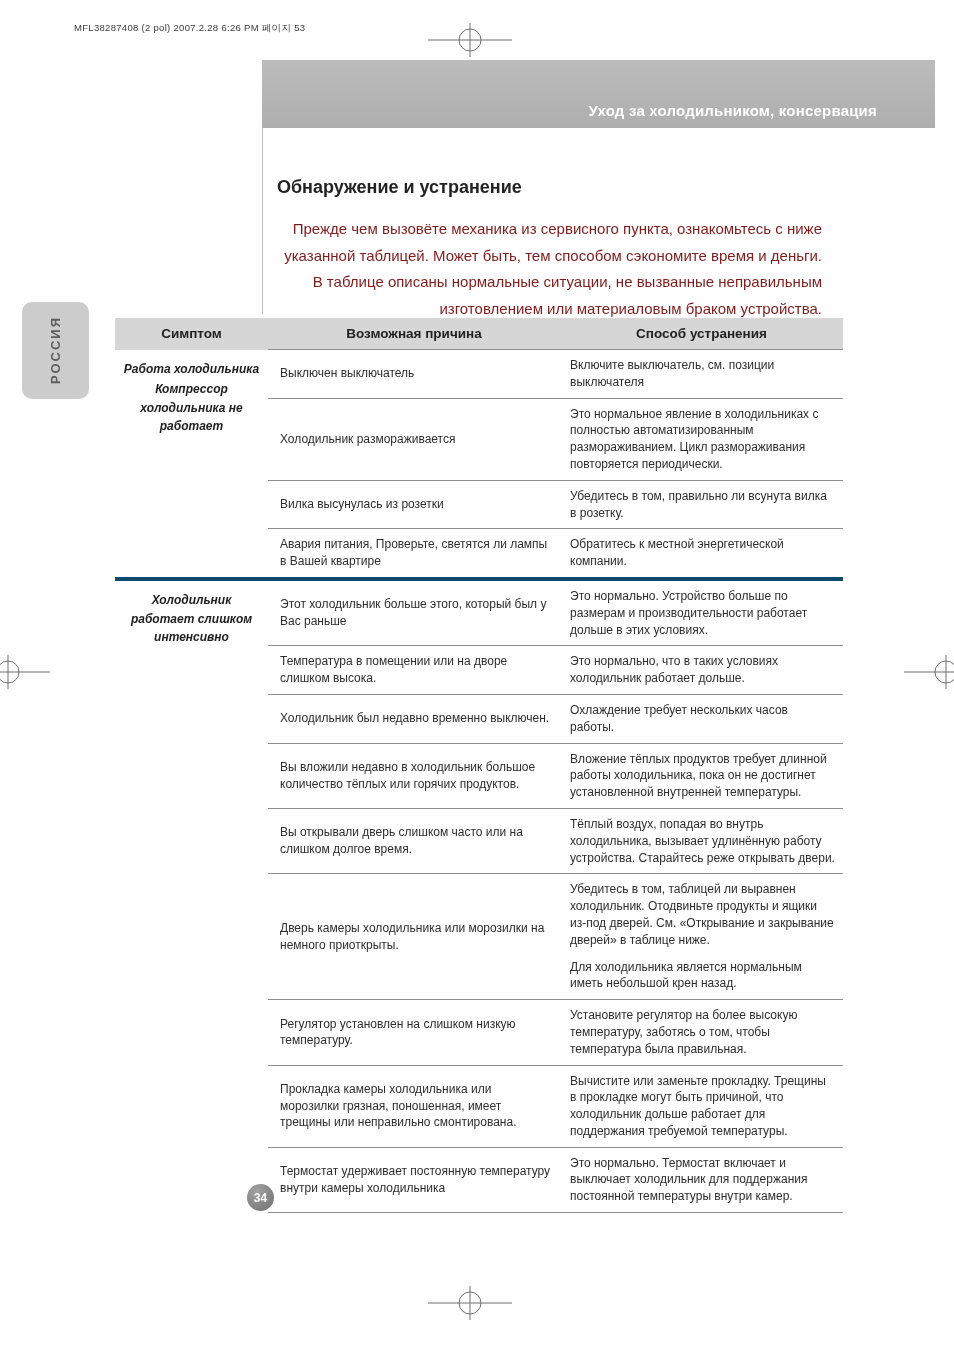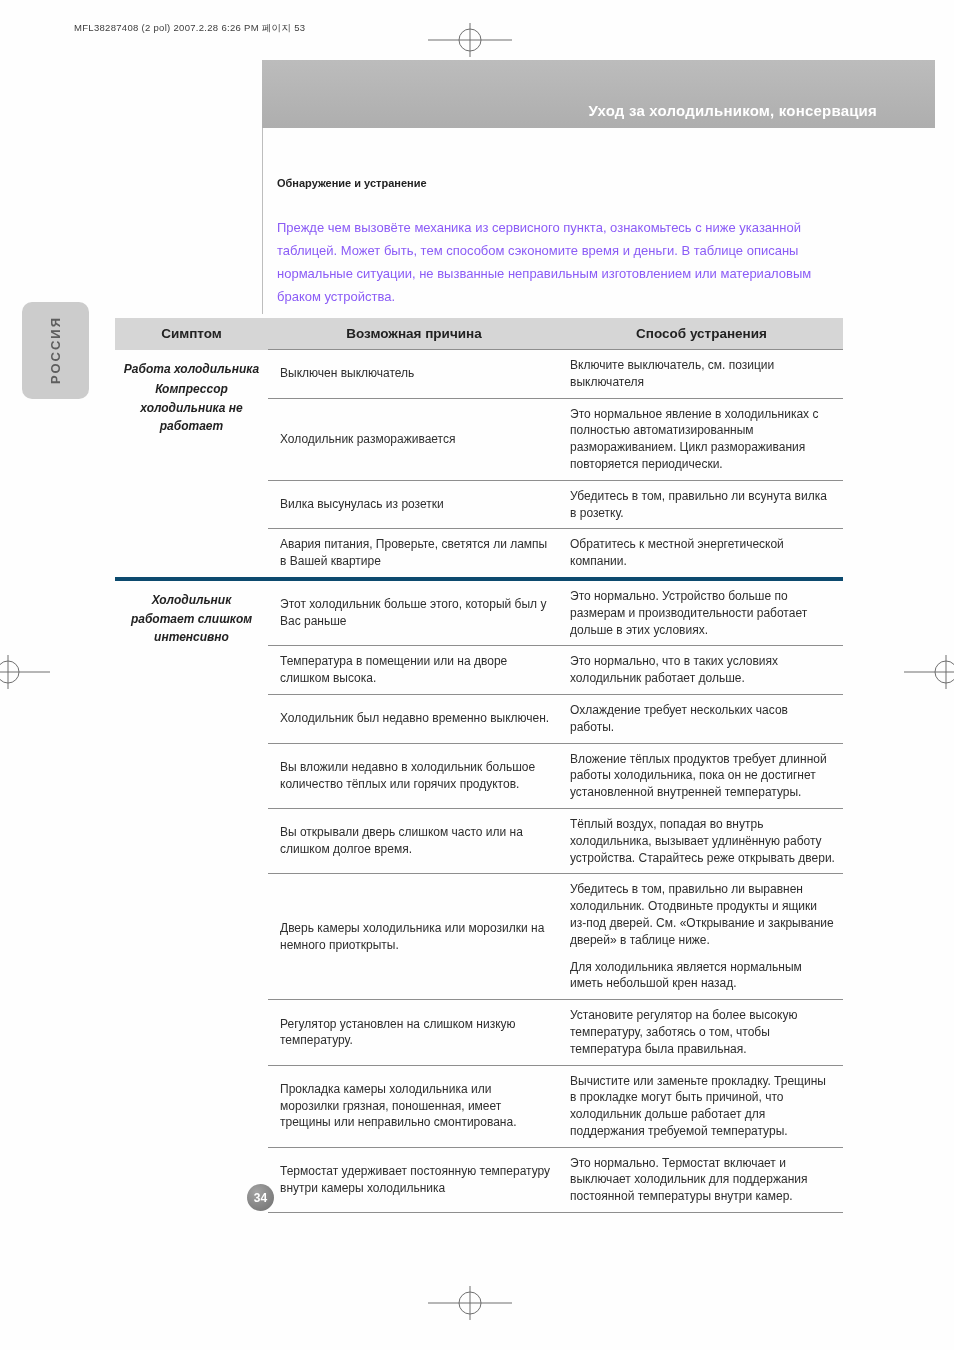--- a/index.html
+++ b/index.html
@@ -45,25 +45,25 @@
     display:flex; align-items:center; justify-content:center;
   }
   .region-tab .label {
     writing-mode:vertical-rl; transform:rotate(180deg);
     font-size:13px; font-weight:bold; color:#5e5e5e; letter-spacing:2px;
   }
 
   
   .section-title {
     position:absolute; left:277px; top:177px;
-    font-size:11px; font-weight:bold; color:#222;
+    font-size:18px; font-weight:bold; color:#222;
   }
   .section-intro {
     position:absolute; left:277px; top:216px; width:545px;
-    font-size:13px; line-height:1.78; color:#8b5cf6;
+    font-size:15px; line-height:1.78; color:#7f1d1d;text-align:right;
   }
 
   
   table.tbl {
     position:absolute; left:115px; top:318px; width:728px;
     border-collapse:collapse; table-layout:fixed;
   }
   .tbl col.c1 { width:153px; }
   .tbl col.c2 { width:292px; }
   .tbl col.c3 { width:283px; }
@@ -189,21 +189,21 @@
       <td class="cause">Вы вложили недавно в холодильник большое количество тёплых или горячих продуктов.</td>
       <td class="remedy">Вложение тёплых продуктов требует длинной работы холодильника, пока он не достигнет установленной внутренней температуры.</td>
     </tr>
     <tr class="bt-cr">
       <td class="cause">Вы открывали дверь слишком часто или на слишком долгое время.</td>
       <td class="remedy">Тёплый воздух, попадая во внутрь холодильника, вызывает удлинённую работу устройства. Старайтесь реже открывать двери.</td>
     </tr>
     <tr class="bt-cr">
       <td class="cause">Дверь камеры холодильника или морозилки на немного приоткрыты.</td>
       <td class="remedy">
-        <div>Убедитесь в том, правильно ли выравнен холодильник. Отодвиньте продукты и ящики из-под дверей. См. «Открывание и закрывание дверей» в таблице ниже.</div>
+        <div>Убедитесь в том, таблицей ли выравнен холодильник. Отодвиньте продукты и ящики из-под дверей. См. «Открывание и закрывание дверей» в таблице ниже.</div>
         <div class="note">Для холодильника является нормальным иметь небольшой крен назад.</div>
       </td>
     </tr>
     <tr class="bt-cr">
       <td class="cause">Регулятор установлен на слишком низкую температуру.</td>
       <td class="remedy">Установите регулятор на более высокую температуру, заботясь о том, чтобы температура была правильная.</td>
     </tr>
     <tr class="bt-cr">
       <td class="cause">Прокладка камеры холодильника или морозилки грязная, поношенная, имеет трещины или неправильно смонтирована.</td>
       <td class="remedy">Вычистите или заменьте прокладку. Трещины в прокладке могут быть причиной, что холодильник дольше работает для поддержания требуемой температуры.</td>

